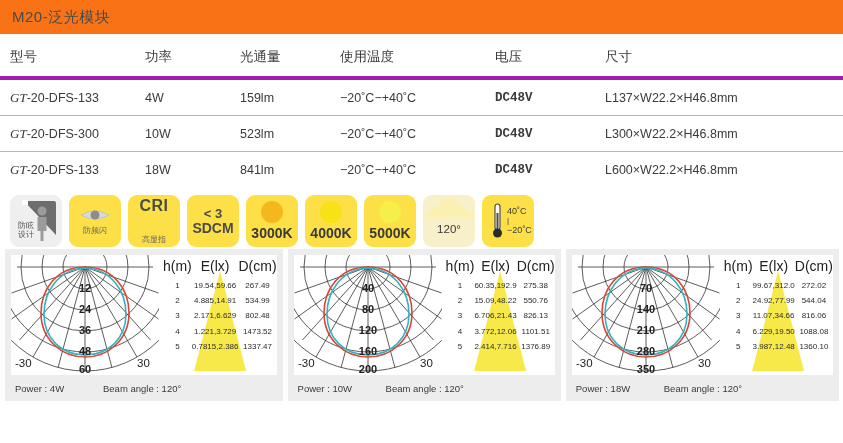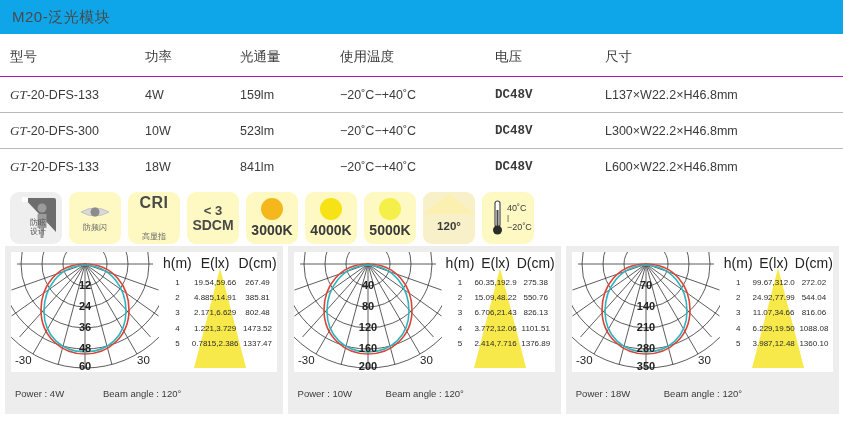--- a/index.html
+++ b/index.html
@@ -12,21 +12,21 @@
     height: 443px;
     font-family: "Liberation Sans", "DejaVu Sans", sans-serif;
     color: #333333;
     overflow: hidden;
     position: relative;
   }
 
   
   .title-bar {
     height: 34px;
-    background: #0ea5e9;
+    background: #f97316;
     display: flex;
     align-items: center;
     padding-left: 12px;
     box-sizing: border-box;
   }
   .title-bar .title-text {
     font-size: 15px;
     color: #4a4a4a;
     letter-spacing: .5px;
   }
@@ -37,21 +37,21 @@
     border-collapse: collapse;
     table-layout: fixed;
     margin-top: 6px;
   }
   .spec-table th {
     font-weight: normal;
     font-size: 13.5px;
     color: #3c3c3c;
     text-align: left;
     padding: 8px 0 10px 0;
-    border-bottom: 1px solid #a21caf;
+    border-bottom: 4px solid #a21caf;
   }
   .spec-table td {
     font-size: 12.5px;
     color: #3a3a3a;
     text-align: left;
     padding: 10px 0 9px 0;
     border-bottom: 1px solid #b9b9b9;
     white-space: nowrap;
     margin-left: 47px;
   }
@@ -71,37 +71,37 @@
     align-items: center;
     gap: 7px;
     padding: 6px 0 0 10px;
     height: 62px;
     box-sizing: border-box;
   }
   .feat {
     width: 52px;
     height: 52px;
     border-radius: 9px;
-    background: #fef9c3;
+    background: #fde047;
     display: flex;
     flex-direction: column;
     align-items: center;
     justify-content: center;
     box-sizing: border-box;
     position: relative;
     overflow: hidden;
     flex: 0 0 auto;
   }
   .feat-anti-glare {
     background: #efefef;
     padding: 0;
   }
   .feat-anti-glare .ag-label {
     position: absolute;
-    left: 20px; bottom: 8px;
+    left: 8px; bottom: 8px;
     font-size: 8px;
     line-height: 9px;
     color: #555;
     text-align: left;
     z-index: 3;
   }
   .feat-flicker .fl-label {
     font-size: 8px;
     color: #666;
     margin-top: 2px;
@@ -149,21 +149,21 @@
     transform: translateX(-50%);
     width: 0; height: 0;
     border-left: 26px solid transparent;
     border-right: 26px solid transparent;
     border-bottom: 20px solid #fbf0b0;
   }
   .beam-label {
     position: relative;
     z-index: 2;
     font-size: 11.5px;
-    font-weight: bold;
+    font-weight: normal;
     color: #3a3a3a;
     margin-top: 16px;
   }
   .feat-temp {
     flex-direction: row;
     gap: 3px;
     padding-left: 7px;
   }
   .temp-texts { display: flex; flex-direction: column; align-items: flex-start; }
   .temp-hi, .temp-lo { font-size: 9px; color: #3a3a3a; line-height: 11px; }
@@ -231,21 +231,21 @@
     padding: 3.1px 0;
     white-space: nowrap;
   }
   .lux-h  { width: 24px; }
   .lux-e  { width: auto; }
   .lux-d  { width: 52px; }
 
   .panel-footer {
     display: flex;
     align-items: center;
-    height: 42px;
+    height: 26px;
     font-size: 9.5px;
     color: #3a3a3a;
     padding-left: 4px;
   }
   .panel-footer .pf-power { width: 88px; }
 </style>
 </head>
 <body>
 
 <div class="title-bar">
@@ -410,21 +410,21 @@
           </thead>
           <tbody>
             <tr>
               <td>1</td>
               <td>19.54,59.66</td>
               <td>267.49</td>
             </tr>
             <tr>
               <td>2</td>
               <td>4.885,14.91</td>
-              <td>385.81</td>
+              <td>534.99</td>
             </tr>
             <tr>
               <td>3</td>
               <td>2.171,6.629</td>
               <td>802.48</td>
             </tr>
             <tr>
               <td>4</td>
               <td>1.221,3.729</td>
               <td>1473.52</td>

